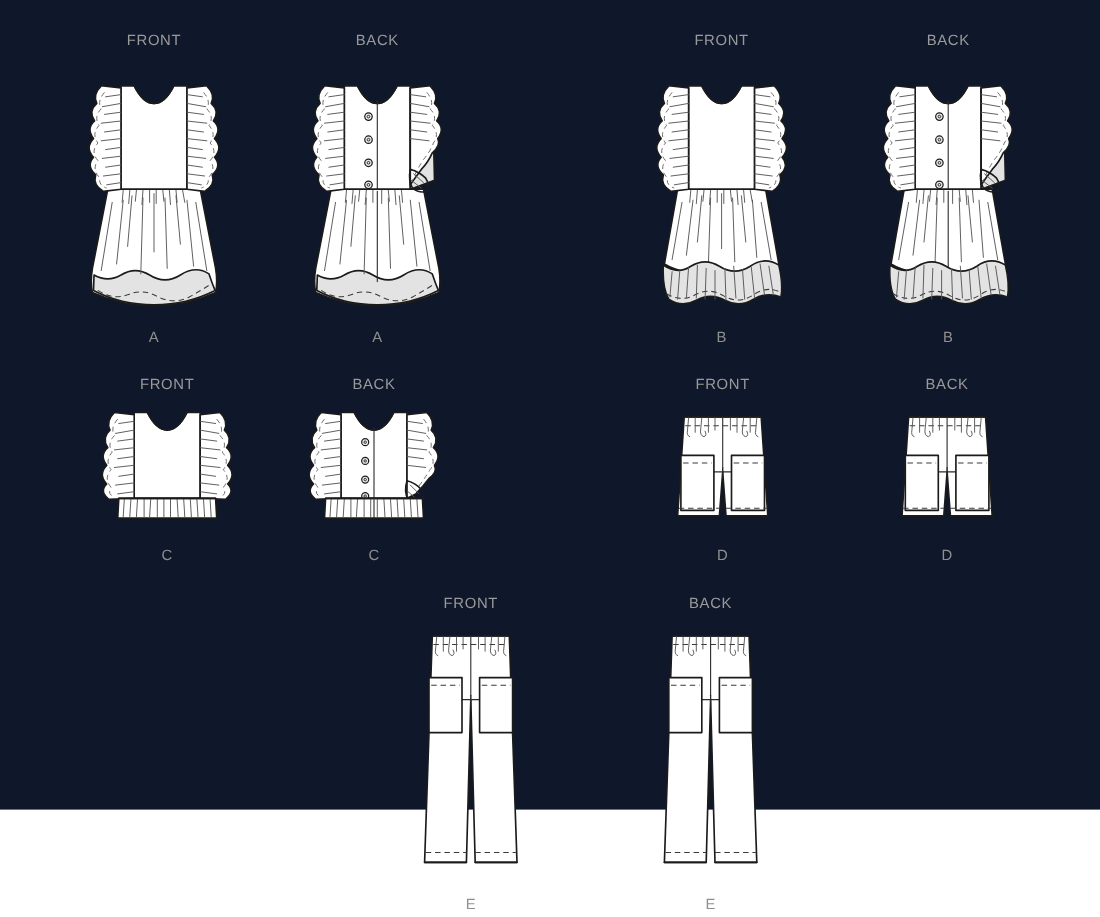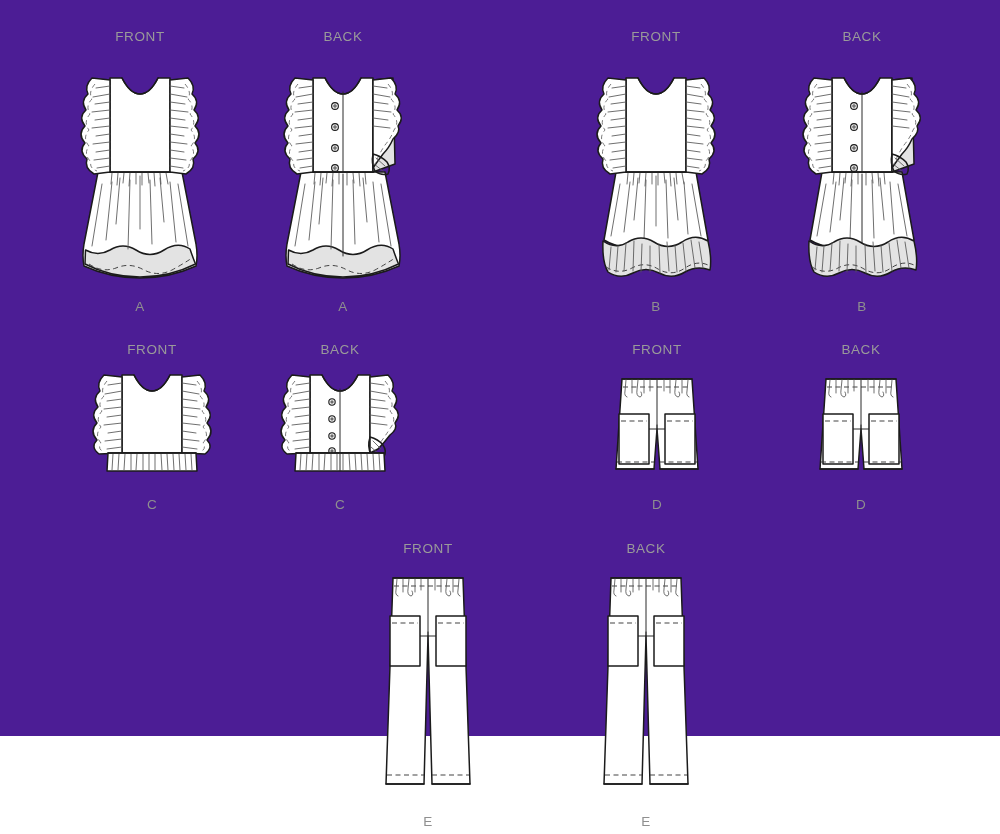--- a/index.html
+++ b/index.html
@@ -12,21 +12,21 @@
     width: 1000px;
     height: 834px;
     position: relative;
     font-family: "Liberation Sans", sans-serif;
     overflow: hidden;
   }
   .sheet {
     position: relative;
     width: 1000px;
     height: 736px;
-    background: #4c1d95;
+    background: #0f172a;
   }
   .fig {
     position: absolute;
     display: flex;
     flex-direction: column;
     align-items: center;
   }
   .view-label {
     color: #9a9a9a;
     font-size: 13.5px;

